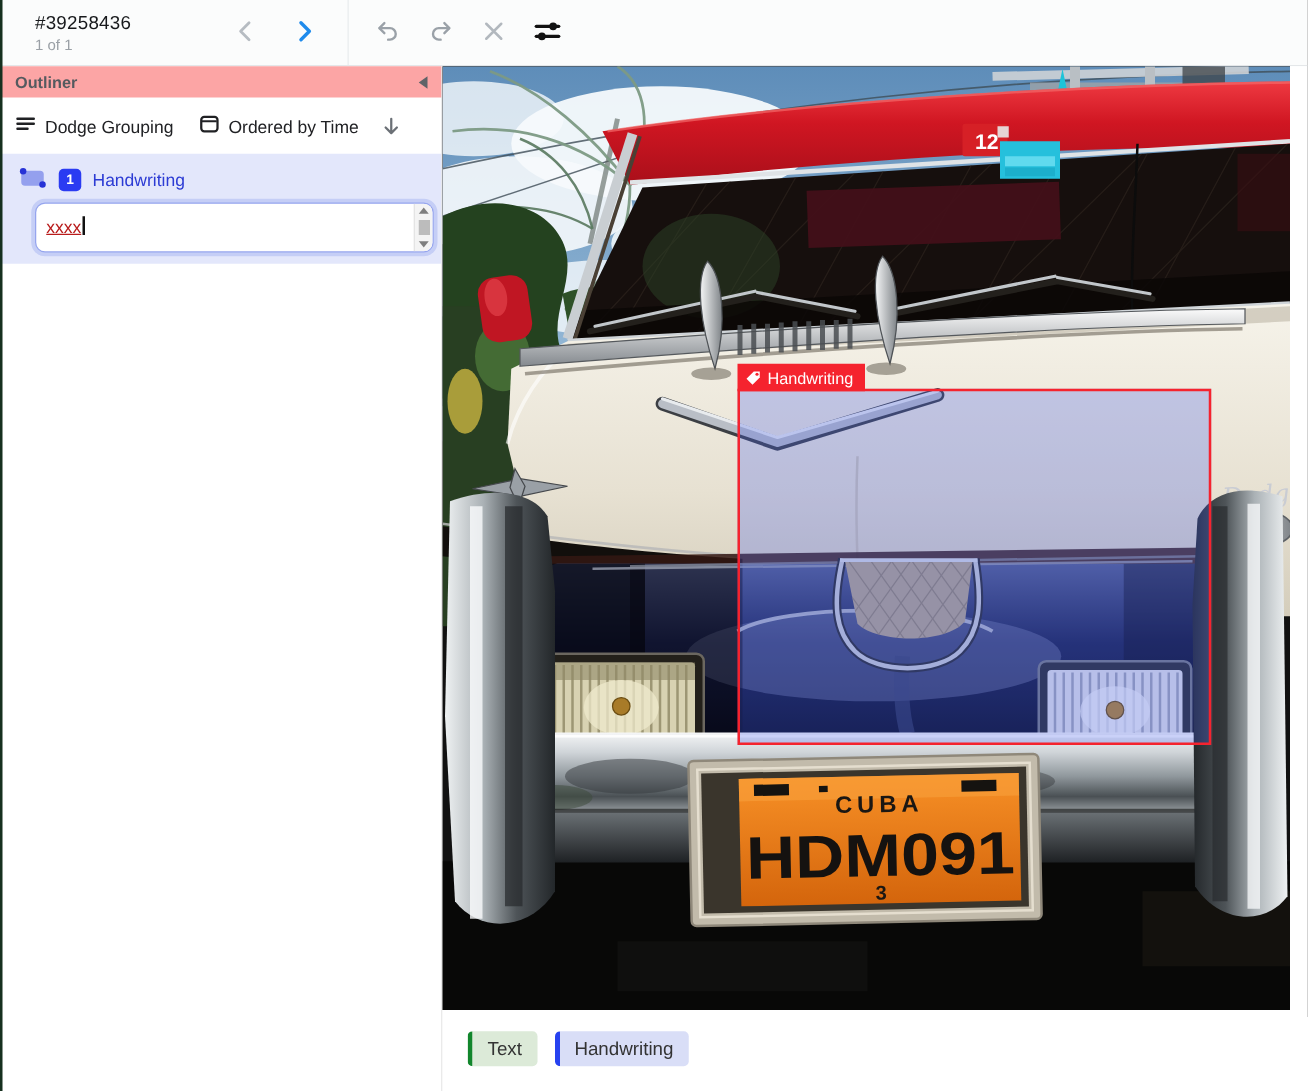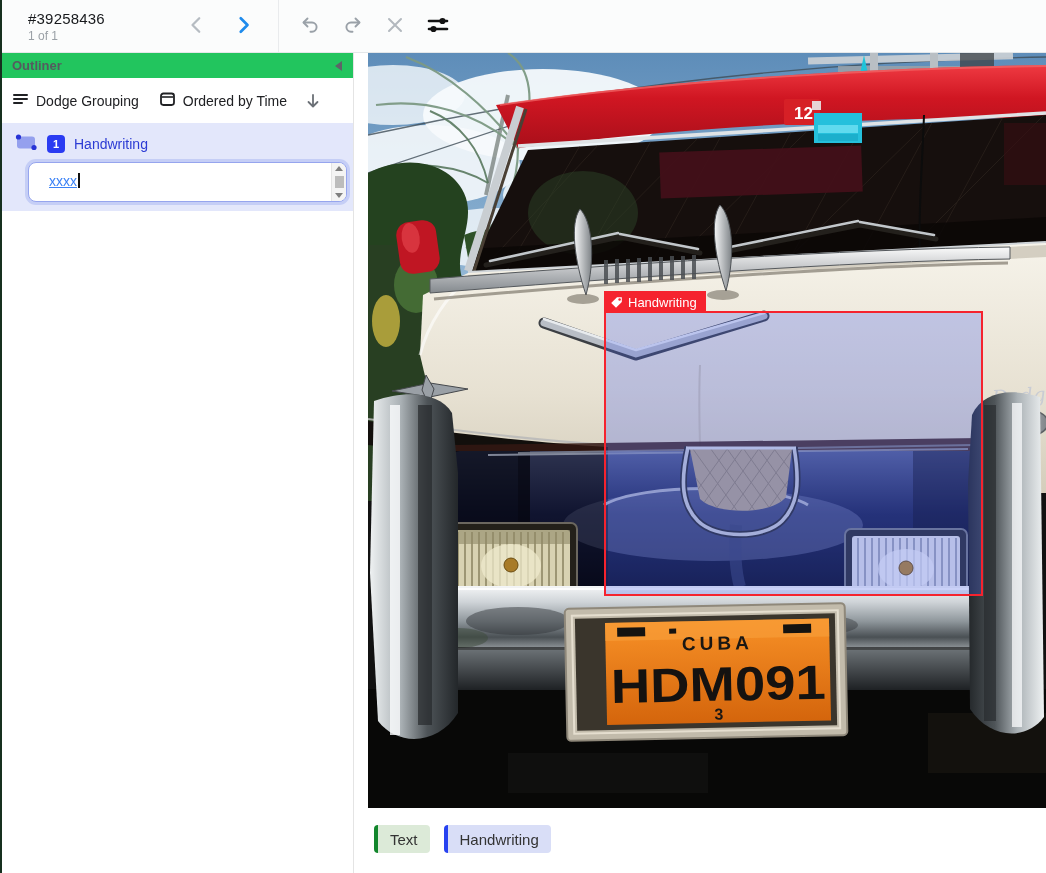--- a/index.html
+++ b/index.html
@@ -20,55 +20,55 @@
     align-items:center; justify-content:center; padding:2px; }
   .tb-divider { width:1px; align-self:stretch; background:#e9ebed; margin:0 18px 0 24px; }
   .tools-group { display:flex; align-items:center; gap:17px; }
 
   
   .content { display:flex; height:820px; }
   .sidebar { width:354px; background:#fff; border-right:1px solid #e4e4e4; flex:none; }
   .main { flex:1; background:#fff; }
 
   
-  .outliner-header { height:25px; background:#22c55e; display:flex; align-items:center;
+  .outliner-header { height:25px; background:#fca5a5; display:flex; align-items:center;
     padding:0 11px 0 12px; }
   .outliner-title { font-size:13px; font-weight:bold; color:#555a5f; }
   .collapse-tri { margin-left:auto; width:0; height:0; border-top:5px solid transparent;
     border-bottom:5px solid transparent; border-right:7px solid #5f6368; cursor:pointer; }
 
   .grouping-bar { height:45px; display:flex; align-items:center; padding:0 12px; gap:8px; }
   .group-item { display:flex; align-items:center; gap:7px; font-size:14px;
     color:#202124; cursor:pointer; white-space:nowrap; }
   .group-item + .group-item { margin-left:12px;text-align:right; }
   .sort-arrow { margin-left:10px; cursor:pointer; display:flex; }
 
   .region-block { background:#e3e7fb; padding:6px 0 9px; }
   .region-row { display:flex; align-items:center; gap:9px; padding:0 14px; height:30px; cursor:pointer; }
   .region-badge { min-width:18px; height:18px; border-radius:4px; background:#2a3bf2;
     color:#fff; font-size:11px; font-weight:bold; display:flex; align-items:center;
     justify-content:center; padding:0 5px; }
   .region-label { font-size:14px; color:#2c3bd4; }
   .region-input { margin:3px 6px 0 28px; height:40px; background:#fff;
     border:1px solid #96a5ee; border-radius:8px; box-shadow:0 0 0 3px #c5cef6;
     display:flex; overflow:hidden; cursor:text; }
-  .input-text { flex:1; padding:10px 4px 0 20px; font-size:14px; color:#3b82f6; white-space:pre;text-decoration:underline; }
+  .input-text { flex:1; padding:10px 4px 0 8px; font-size:14px; color:#b91c1c; white-space:pre;text-decoration:underline; }
   .caret { display:inline-block; width:1.5px; height:15px; background:#111;
     margin-left:1px; vertical-align:-2px; }
   .input-scroll { width:15px; background:#f4f4f4; border-left:1px solid #e4e4e4;
     display:flex; flex-direction:column; align-items:center; justify-content:space-between;
     padding:3px 0; cursor:pointer; }
   .scroll-up { width:0; height:0; border-left:4px solid transparent; border-right:4px solid transparent;
     border-bottom:5px solid #7f7f7f; }
   .scroll-down { width:0; height:0; border-left:4px solid transparent; border-right:4px solid transparent;
     border-top:5px solid #7f7f7f; }
   .scroll-thumb { width:9px; height:12px; background:#bcbcbc; }
 
   
-  .image-area { position:relative; width:678px; height:755px; margin-left:14px;
+  .image-area { position:relative; width:678px; height:755px; 
     background:#111; overflow:hidden; }
   .image-area svg { display:block; }
   .bbox { position:absolute; left:236px; top:258px; width:379px; height:285px;
     border:2px solid #f5232e; background:rgba(66,92,238,0.27); cursor:move; }
   .bbox-tag { position:absolute; top:-22px; left:-2px; height:22px; background:#f5232e;
     color:#fff; display:flex; align-items:center; gap:5px; padding:0 9px 0 6px;
     font-size:13px; white-space:nowrap; }
 
   
   .labels-bar { display:flex; gap:14px; margin:17px 0 0 20px; }

